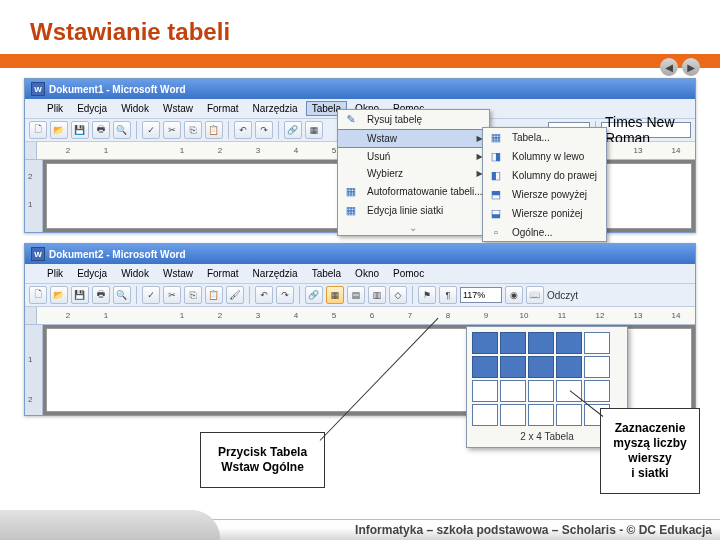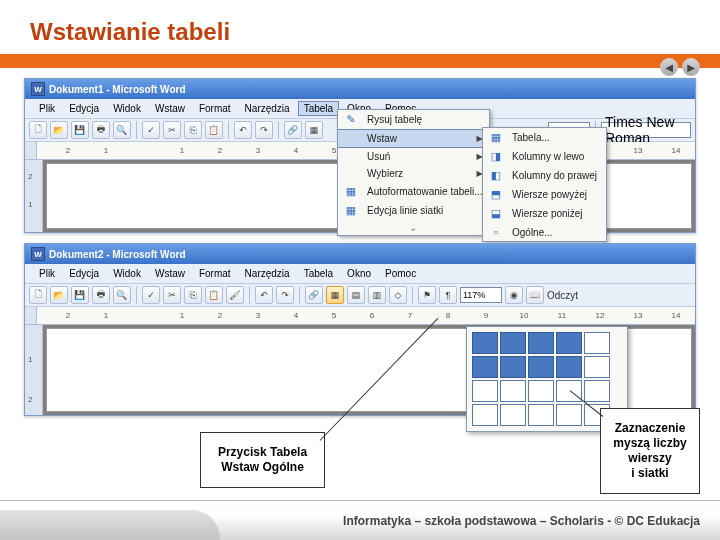--- a/index.html
+++ b/index.html
@@ -7,21 +7,21 @@
   .slide-header { padding: 18px 30px 8px 30px; }
   .slide-title { font-size: 24px; font-weight: bold; color: #c2410c; }
   .orange-bar { height: 14px; background: #ea6a1a; width: 100%; }
   .nav-arrows { position: absolute; right: 20px; top: 58px; display: flex; gap: 4px; }
   .nav-arrow { width: 18px; height: 18px; border-radius: 9px; background: linear-gradient(#d8d8d8,#a8a8a8); display: flex; align-items: center; justify-content: center; color: #444; font-size: 10px; }
   .content { padding: 10px 24px 0 24px; position: relative; }
 
   .word-win { border: 1px solid #7a9cc8; font-size: 10px; margin-bottom: 10px; background: #fff; box-shadow: 0 1px 3px rgba(0,0,0,.25); }
   .titlebar { background: linear-gradient(#6a9ee8,#3a73c9); color: #fff; padding: 3px 6px; display: flex; align-items: center; gap: 4px; font-weight: bold; }
   .word-icon { width: 14px; height: 14px; background: #4169b5; border: 1px solid #2b4a85; display: inline-flex; align-items: center; justify-content: center; color: #fff; font-size: 8px; font-weight: bold; }
-  .menubar { background: #e9eff9; padding: 2px 8px; display: flex; gap: 2px; }
+  .menubar { background: #e9eff9; padding: 2px 16px; display: flex; gap: 2px; }
   .menubar span { padding: 2px 6px; cursor: default; }
   .menubar span.hl { background: #c7d8f0; border: 1px solid #6c8bb8; padding: 1px 5px; }
   .toolbar { background: #e9eff9; padding: 2px 4px; display: flex; align-items: center; gap: 3px; height: 24px; border-top: 1px solid #c0cde0; border-bottom: 1px solid #c0cde0; }
   .tbtn { width: 18px; height: 18px; background: linear-gradient(#fdfdfd,#e2e9f4); border: 1px solid #b0bfd6; border-radius: 2px; display: inline-flex; align-items: center; justify-content: center; font-size: 9px; color: #444; }
   .tbtn.sel { background: linear-gradient(#fff2cc,#ffd47e); border-color: #d8a236; }
   .sep { width: 1px; height: 18px; background: #b0bfd6; margin: 0 2px; }
   .zoom-box { width: 42px; height: 16px; background: #fff; border: 1px solid #7a8ca8; font-size: 9px; padding: 0 2px; display: inline-flex; align-items: center; }
   .font-box { width: 90px; height: 16px; background: #fff; border: 1px solid #7a8ca8; font-size: 14px; padding: 0 3px; display: inline-flex; align-items: center; }
   .ruler { background: #f8f8f4; height: 18px; border-bottom: 1px solid #b0bfd6; display: flex; align-items: center; overflow: hidden; position: relative; }
   .ruler-gut { width: 18px; height: 18px; background: #dce4ef; border-right: 1px solid #b0bfd6; }
@@ -42,21 +42,21 @@
 
   .table-pop { position: absolute; background: #f7f7f4; border: 1px solid #8a98b0; box-shadow: 2px 2px 5px rgba(0,0,0,.35); padding: 5px; width: 162px; }
   .grid { display: grid; grid-template-columns: repeat(5, 26px); grid-template-rows: repeat(4, 22px); gap: 2px; }
   .cell { border: 1px solid #5a7aa8; background: #fff; }
   .cell.sel { background: #4a78c0; border-color: #345a96; }
   .grid-label { text-align: center; padding-top: 5px; font-size: 10px; color: #333; }
 
   .callout { position: absolute; background: #fff; border: 1px solid #333; padding: 12px 12px; text-align: center; font-size: 12px; font-weight: bold; color: #000; line-height: 1.25; }
   .line { position: absolute; background: #333; height: 1px; transform-origin: left center; }
 
-  .footer { position: absolute; bottom: 0; left: 0; right: 0; height: 40px; display: flex; align-items: center; justify-content: flex-end; padding-right: 20px; background: linear-gradient(#fefefe 0%, #fefefe 40%, #d6d6d6 100%); border-top: 1px solid #bbb; font-size: 12px; color: #444; font-weight: bold; }
+  .footer { position: absolute; bottom: 0; left: 0; right: 0; height: 21px; display: flex; align-items: center; justify-content: flex-end; padding-right: 8px; background: linear-gradient(#fefefe 0%, #fefefe 40%, #d6d6d6 100%); border-top: 1px solid #bbb; font-size: 12px; color: #444; font-weight: bold; }
   .footer .swoosh { position: absolute; left: 0; bottom: 0; width: 220px; height: 30px; background: linear-gradient(#e2e2e2,#c4c4c4); border-top-right-radius: 28px; }
 </style>
 </head>
 <body>
 
 <div class="slide-header">
   <div class="slide-title">Wstawianie tabeli</div>
 </div>
 <div class="orange-bar"></div>
 <div class="nav-arrows">
@@ -287,20 +287,21 @@
       <div class="cell"></div>
       <div class="cell"></div>
       <div class="cell"></div>
       <div class="cell"></div>
     <div class="cell"></div>
       <div class="cell"></div>
       <div class="cell"></div>
       <div class="cell"></div>
       <div class="cell"></div>
   </div>
+  <div class="grid-label">2 x 4 Tabela</div>
 </div>
 
 <div class="callout" style="left:200px; top:432px; width:125px;">
   <div>Przycisk Tabela</div>
   <div>Wstaw Ogólne</div>
 </div>
 <div class="callout" style="left:600px; top:408px; width:100px;">
   <div>Zaznaczenie</div>
   <div>myszą liczby</div>
   <div>wierszy</div>

